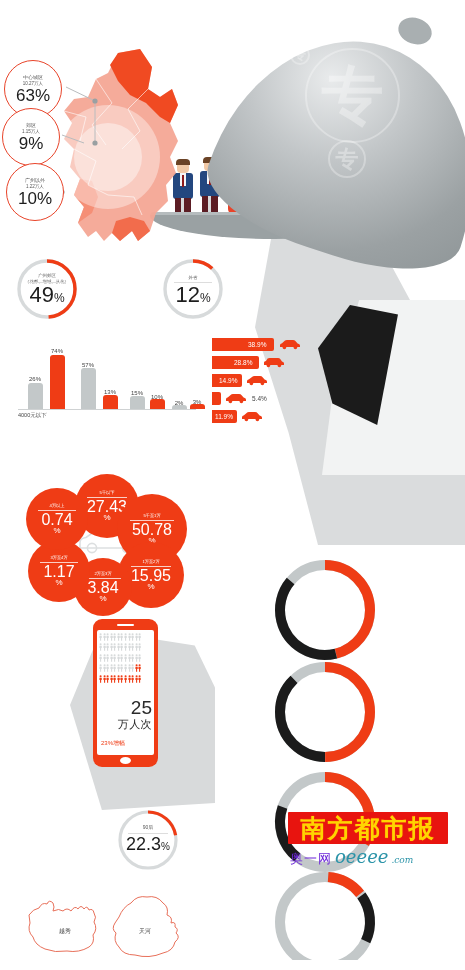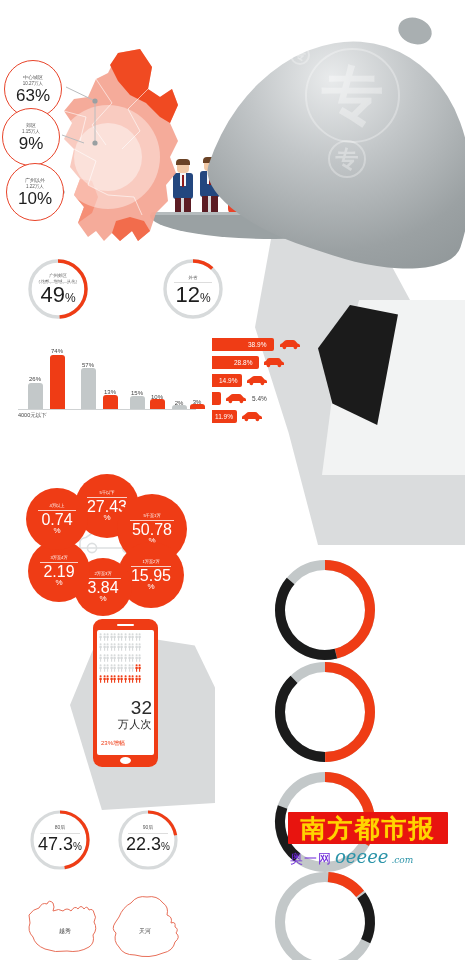--- a/index.html
+++ b/index.html
@@ -285,21 +285,21 @@
     </div>
     <div class="bub" style="left:6px; top:118px;">
       <div class="bn">广州以外</div>
       <div class="bl">1.22万人</div>
       <div class="bv">10%</div>
     </div>
   </div>
 
   <div class="abs d3row">
 
-    <div class="d3" style="left:17px; top:6px;">
+    <div class="d3" style="left:6px; top:6px;">
       <svg width="66" height="66" viewBox="0 0 66 66">
         <circle cx="33" cy="33" r="28" fill="none" stroke="#d7dadb" stroke-width="3.4"></circle>
         <circle cx="33" cy="33" r="28" fill="none" stroke="#ef3c15" stroke-width="3.4" stroke-dasharray="86.2 175.9" stroke-dashoffset="0" transform="rotate(-90 33 33)"></circle>
       </svg>
       <div class="cap">
         <span>广州郊区</span><br>
         <span>（花都、增城、从化）</span>
       </div>
       <div class="rule"></div>
       <div class="val"><span>49</span><small>%</small></div>
@@ -438,21 +438,21 @@
     <div class="rc" style="left:62px; top:88px; width:58px; height:58px;">
       <div class="lab">2万至3万</div>
       <div class="rule2"></div>
       <div class="num">3.84</div>
       <div class="pct">%</div>
     </div>
 
     <div class="rc" style="left:16px; top:70px; width:62px; height:62px;">
       <div class="lab">3万至4万</div>
       <div class="rule2"></div>
-      <div class="num">2.19</div>
+      <div class="num">1.17</div>
       <div class="pct">%</div>
     </div>
 
     <div class="rc" style="left:14px; top:18px; width:62px; height:62px;">
       <div class="lab">4万以上</div>
       <div class="rule2"></div>
       <div class="num">0.74</div>
       <div class="pct">%</div>
     </div>
   </div>
@@ -702,40 +702,31 @@
             <svg class="pico" viewBox="0 0 6 16">
               <circle cx="3" cy="2.4" r="2.1" fill="#ef3c15"></circle>
               <path d="M0.7 5.4 L5.3 5.4 L5.3 10.2 L4.1 10.2 L4.1 15.6 L1.9 15.6 L1.9 10.2 L0.7 10.2 Z" fill="#ef3c15"></path>
             </svg>
             <svg class="pico" viewBox="0 0 6 16">
               <circle cx="3" cy="2.4" r="2.1" fill="#ef3c15"></circle>
               <path d="M0.7 5.4 L5.3 5.4 L5.3 10.2 L4.1 10.2 L4.1 15.6 L1.9 15.6 L1.9 10.2 L0.7 10.2 Z" fill="#ef3c15"></path>
             </svg>
             <div style="flex-basis: 100%; height: 1.6px;"></div>
           </div>
-        <div class="big46">32</div>
+        <div class="big46">25</div>
         <div class="wrc">万人次</div>
         <div class="p23">
           <span>23%</span><span>增幅</span>
         </div>
       </div>
       <div class="hb"></div>
     </div>
   </div>
 
   <div class="abs d2row">
-    <div class="d2" style="left:12px; top:2px;">
-      <svg width="66" height="66" viewBox="0 0 66 66">
-        <circle cx="33" cy="33" r="28" fill="none" stroke="#d7dadb" stroke-width="3.2"></circle>
-        <circle cx="33" cy="33" r="28" fill="none" stroke="#ef3c15" stroke-width="3.2" stroke-dasharray="83.2 178.9" transform="rotate(-90 33 33)"></circle>
-      </svg>
-      <div class="cap">80后</div>
-      <div class="rule"></div>
-      <div class="val"><span>47.3</span><small>%</small></div>
-    </div>
     <div class="d2" style="left:100px; top:2px;">
       <svg width="66" height="66" viewBox="0 0 66 66">
         <circle cx="33" cy="33" r="28" fill="none" stroke="#d7dadb" stroke-width="3.2"></circle>
         <circle cx="33" cy="33" r="28" fill="none" stroke="#ef3c15" stroke-width="3.2" stroke-dasharray="39.2 222.7" transform="rotate(-90 33 33)"></circle>
       </svg>
       <div class="cap">90后</div>
       <div class="rule"></div>
       <div class="val"><span>22.3</span><small>%</small></div>
     </div>
   </div>

